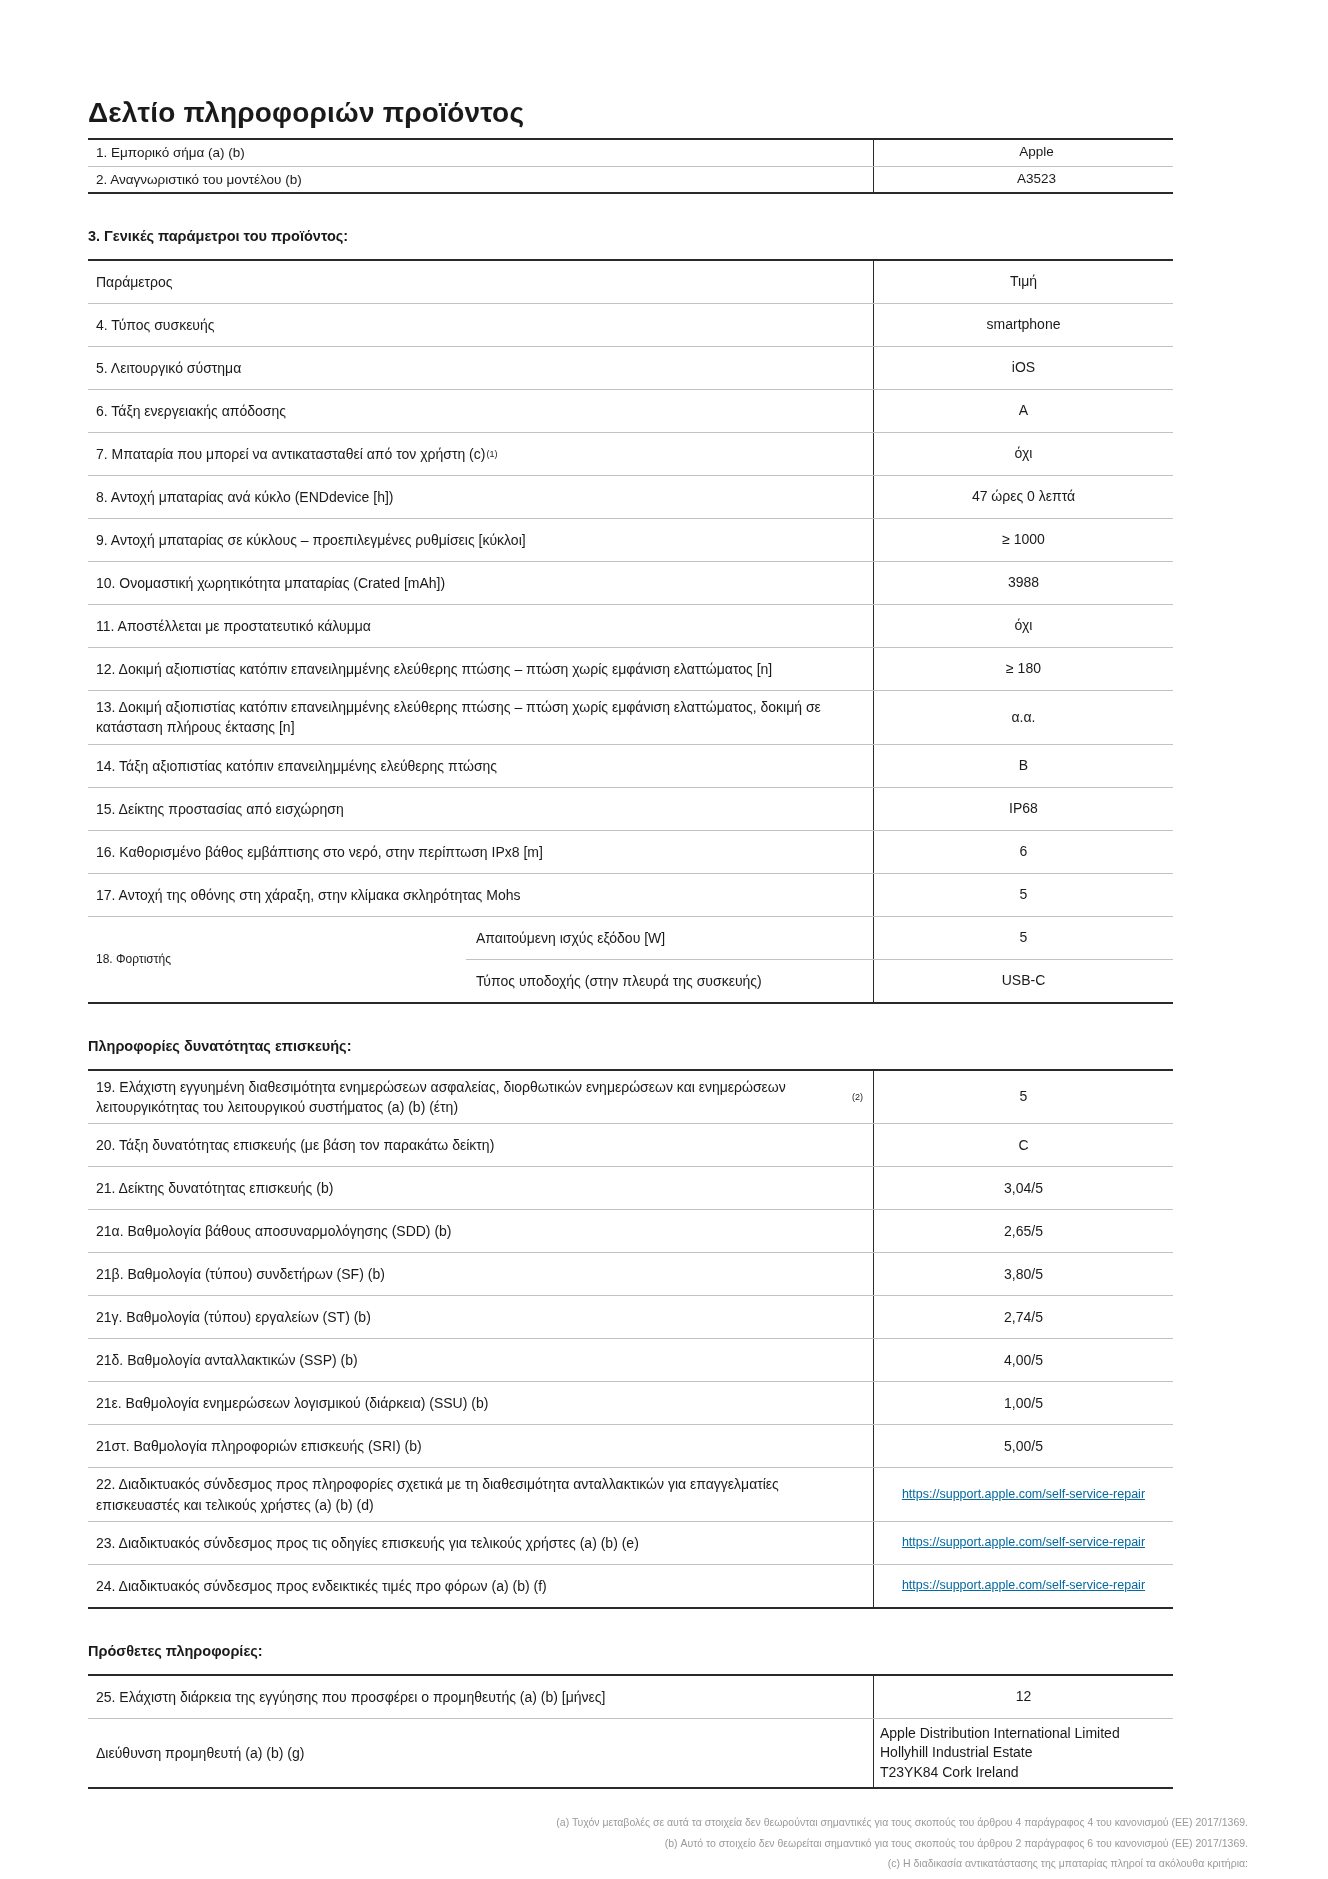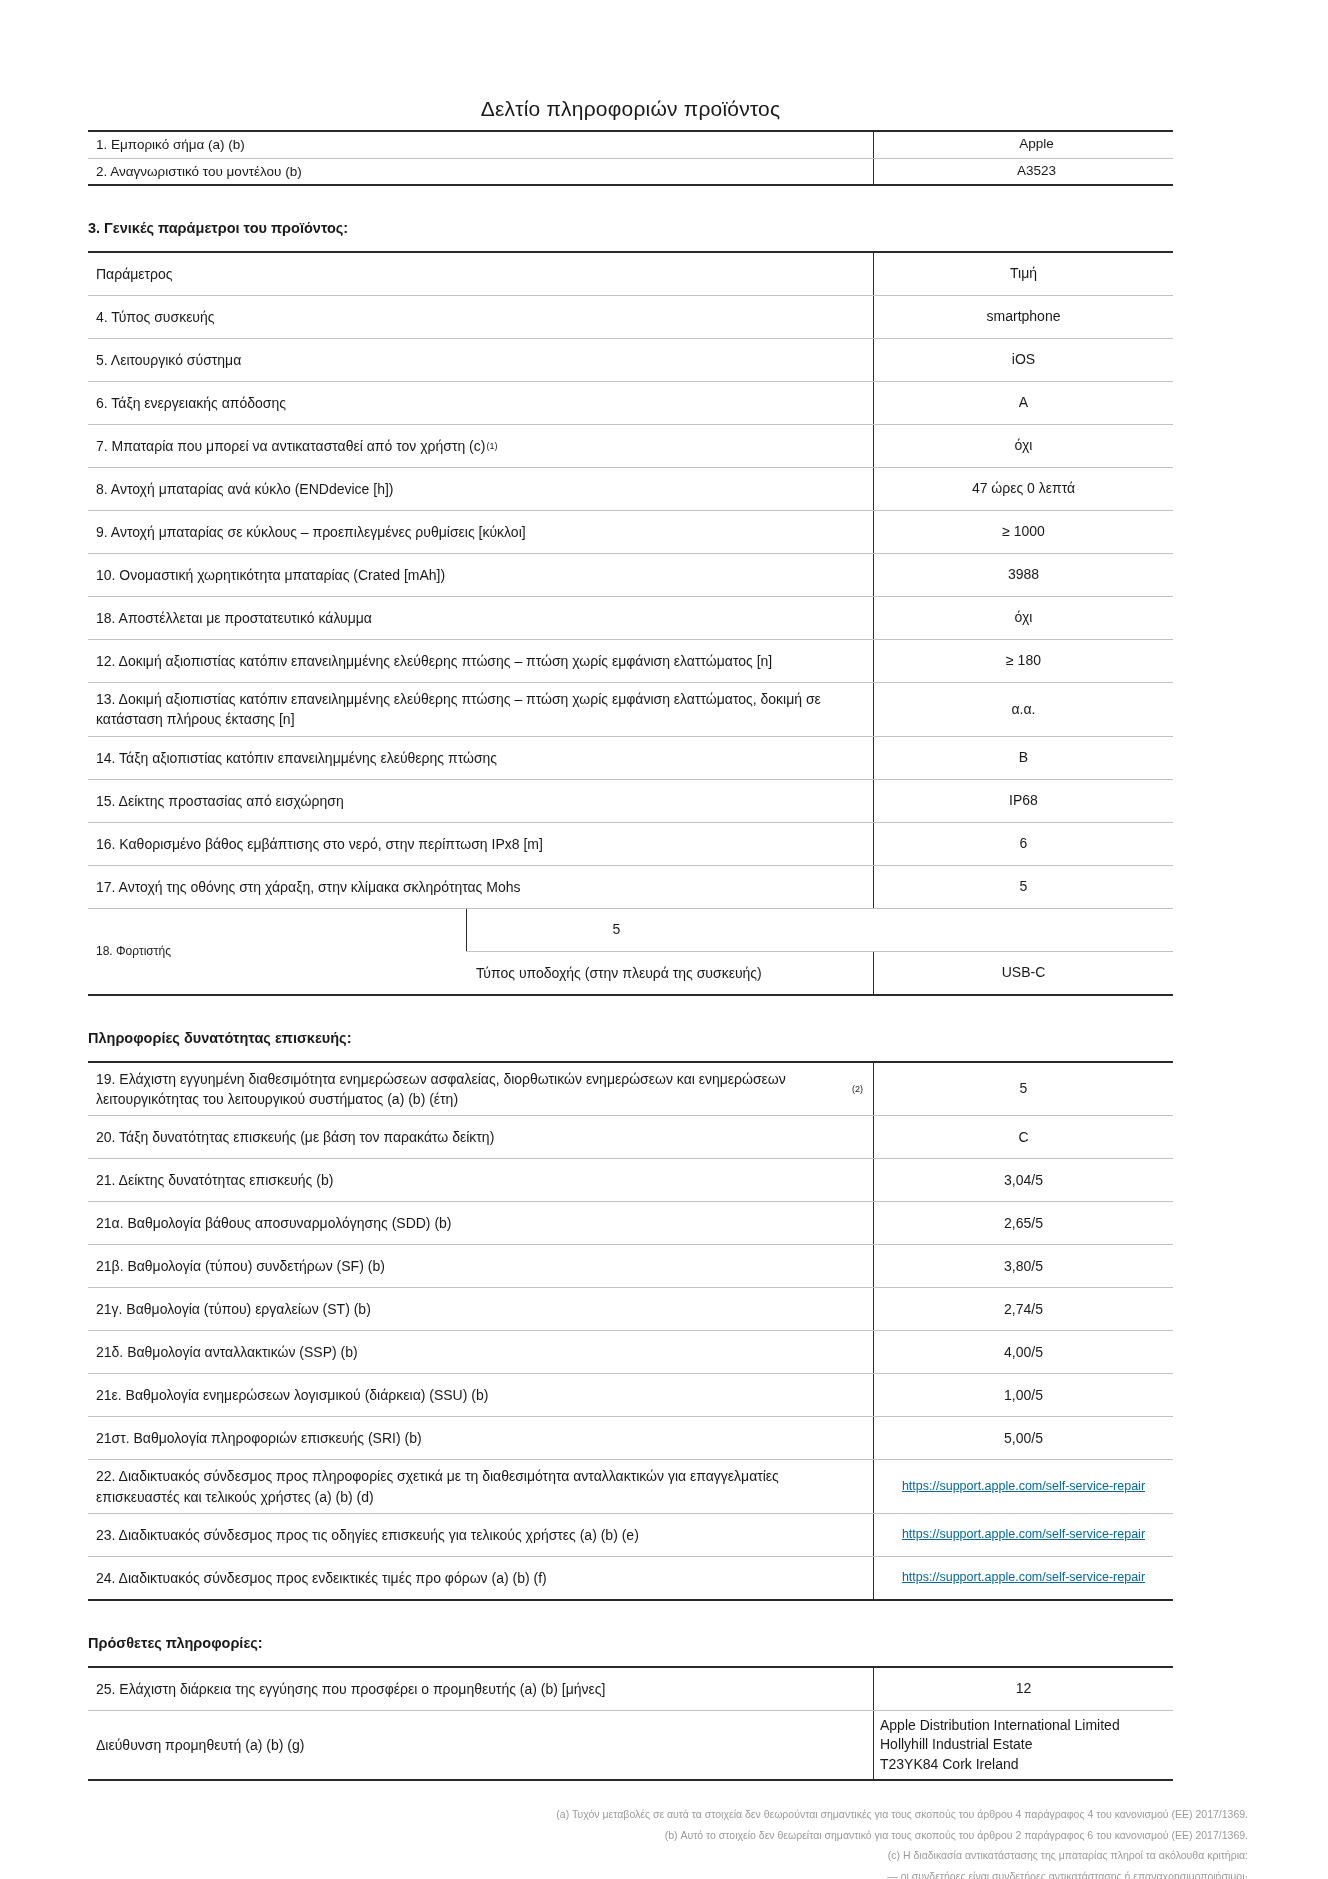--- a/index.html
+++ b/index.html
@@ -1,20 +1,20 @@
 <!DOCTYPE html>
 <html lang="el"><head>
 <meta charset="utf-8">
 <style>
   html,body{margin:0;padding:0;background:#ffffff;}
   body{width:1328px;height:1879px;font-family:"Liberation Sans",sans-serif;color:#1a1a1a;-webkit-font-smoothing:antialiased;}
   .page{position:relative;width:1328px;height:1879px;overflow:hidden;}
   .content{margin-left:88px;width:1085px;padding-top:97px;}
 
-  .doc-title{font-size:21px;font-weight:normal;text-align:center;letter-spacing:.2px;margin:0 0 9px 0;}
+  .doc-title{font-size:28px;font-weight:bold;letter-spacing:.2px;margin:0 0 9px 0;}
 
   
   .tbl{border-top:2px solid #2a2a2a;border-bottom:2px solid #2a2a2a;width:1085px;}
   .trow{display:flex;align-items:stretch;}
   .trow + .trow{border-top:1px solid #c2c2c2;}
   .lcell{flex:1;display:flex;align-items:center;padding:6px 10px 6px 8px;font-size:14px;line-height:1.45;}
   .vcell{width:300px;border-left:1px solid #2a2a2a;display:flex;align-items:center;justify-content:center;text-align:center;font-size:14px;padding:6px 8px;box-sizing:border-box;line-height:1.4;}
   .compact .lcell{padding-top:3px;padding-bottom:3px;font-size:13.5px;}
   .compact .vcell{padding-top:3px;padding-bottom:3px;font-size:13.5px;padding-left:34px;}
   .std .trow{min-height:42px;}
@@ -88,21 +88,21 @@
       </div>
       <div class="trow">
         <div class="lcell">9. Αντοχή μπαταρίας σε κύκλους – προεπιλεγμένες ρυθμίσεις [κύκλοι]</div>
         <div class="vcell">≥ 1000</div>
       </div>
       <div class="trow">
         <div class="lcell">10. Ονομαστική χωρητικότητα μπαταρίας (Crated [mAh])</div>
         <div class="vcell">3988</div>
       </div>
       <div class="trow">
-        <div class="lcell">18. Αποστέλλεται με προστατευτικό κάλυμμα</div>
+        <div class="lcell">11. Αποστέλλεται με προστατευτικό κάλυμμα</div>
         <div class="vcell">όχι</div>
       </div>
       <div class="trow">
         <div class="lcell">12. Δοκιμή αξιοπιστίας κατόπιν επανειλημμένης ελεύθερης πτώσης – πτώση χωρίς εμφάνιση ελαττώματος [n]</div>
         <div class="vcell">≥ 180</div>
       </div>
       <div class="trow">
         <div class="lcell">13. Δοκιμή αξιοπιστίας κατόπιν επανειλημμένης ελεύθερης πτώσης – πτώση χωρίς εμφάνιση ελαττώματος, δοκιμή σε κατάσταση πλήρους έκτασης [n]</div>
         <div class="vcell">α.α.</div>
       </div>
@@ -120,20 +120,21 @@
       </div>
       <div class="trow">
         <div class="lcell">17. Αντοχή της οθόνης στη χάραξη, στην κλίμακα σκληρότητας Mohs</div>
         <div class="vcell">5</div>
       </div>
 
       <div class="trow">
         <div class="charger-label">18. Φορτιστής</div>
         <div class="charger-right">
           <div class="charger-subrow">
+            <div class="charger-sublabel">Απαιτούμενη ισχύς εξόδου [W]</div>
             <div class="vcell">5</div>
           </div>
           <div class="charger-subrow">
             <div class="charger-sublabel">Τύπος υποδοχής (στην πλευρά της συσκευής)</div>
             <div class="vcell">USB-C</div>
           </div>
         </div>
       </div>
     </div>
 

